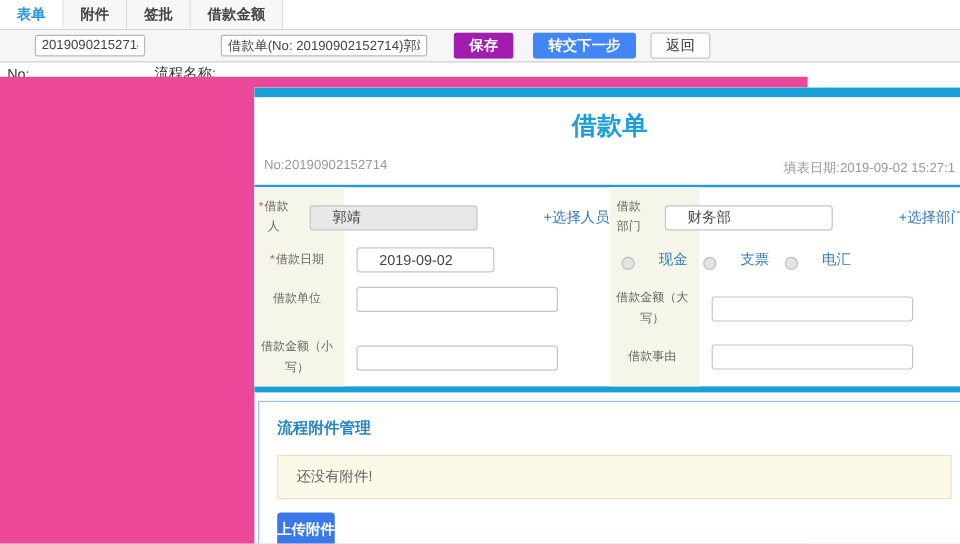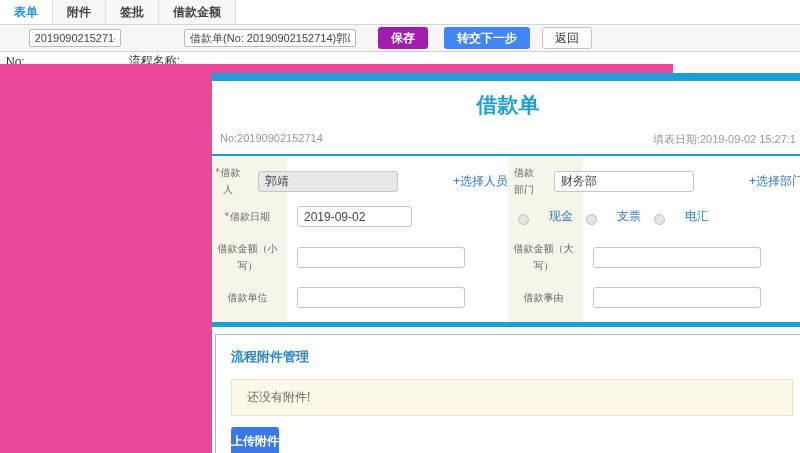--- a/index.html
+++ b/index.html
@@ -52,21 +52,21 @@
   .frow { display: flex; align-items: center; position: relative; min-height: 33px; }
   .frow.tall { min-height: 48px; }
   .flabel {
     width: 75px; padding: 2px 6px 2px 2px; text-align: center;
     font-size: 10px; color: #666; line-height: 1.7;
   }
   .req { color: #d9534f; margin-right: 1px; }
   .fctrl { flex: 1; padding-left: 10px; display: flex; align-items: center; gap: 7px; }
   input.field {
     height: 21px; border: 1px solid #c6c6c6; border-radius: 3px;
-    font-size: 12px; padding: 0 6px; color: #444; font-family: inherit; background: #fff;
+    font-size: 12px; padding: 0 18px; color: #444; font-family: inherit; background: #fff;
   }
   input.field.ro { background: #e8e8e8; }
   .w140 { width: 140px; } .w115 { width: 115px; } .w168 { width: 168px; }
   .link { color: #337ab7; font-size: 12px; text-decoration: none; cursor: pointer; white-space: nowrap; margin-left: 48px; }
   .radio-opt { display: inline-flex; align-items: flex-end; gap: 20px; color: #337ab7; font-size: 12px; margin-right: 6px; cursor: pointer; }
   .radio-dot { width: 11px; height: 11px; border-radius: 50%; background: #e4e4e4; border: 1px solid #bdbdbd; }
   .bottombar { height: 5px; background: #1a9fd6; }
   
   .panel-attach {
     width: 614px; margin: 7px 0 0 3px; border: 1px solid #9ebfdb;
@@ -122,28 +122,28 @@
               <input class="field ro w140" readonly="" value="郭靖" style="">
               <a class="link">+选择人员</a>
             </div>
           </div>
           <div class="frow">
             <div class="flabel"><span class="req">*</span><span>借款日期</span></div>
             <div class="fctrl">
               <input class="field w115" value="2019-09-02" style="">
             </div>
           </div>
-          <div class="frow tall">
-            <div class="flabel">借款金额（小写）</div>
+          <div class="frow" style="margin-bottom:8px;">
+            <div class="flabel">借款单位</div>
             <div class="fctrl">
               <input class="field w168" value="" style="">
             </div>
           </div>
-          <div class="frow" style="margin-bottom:8px;">
-            <div class="flabel">借款单位</div>
+          <div class="frow tall">
+            <div class="flabel">借款金额（小写）</div>
             <div class="fctrl">
               <input class="field w168" value="" style="">
             </div>
           </div>
         </div>
 
         <div class="half">
           <div class="frow" style="margin-top:6px;">
             <div class="flabel">借款部门</div>
             <div class="fctrl">

